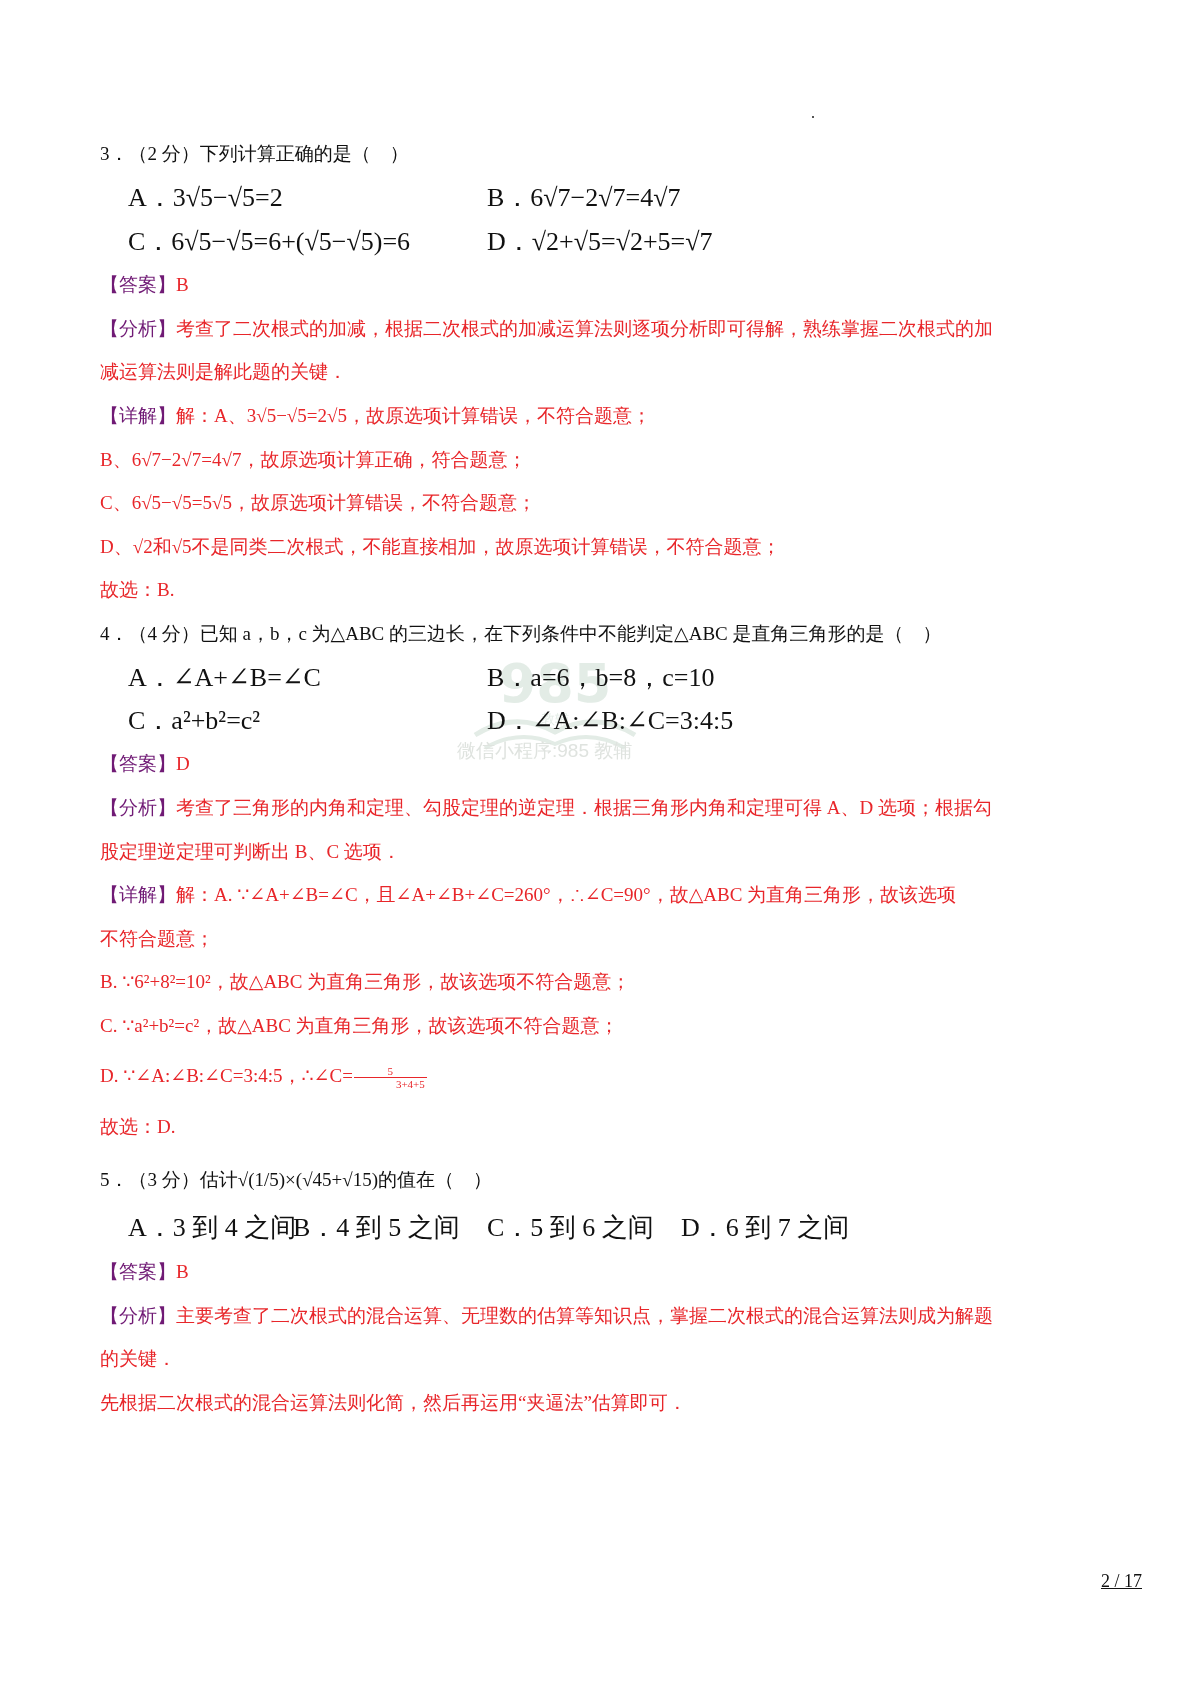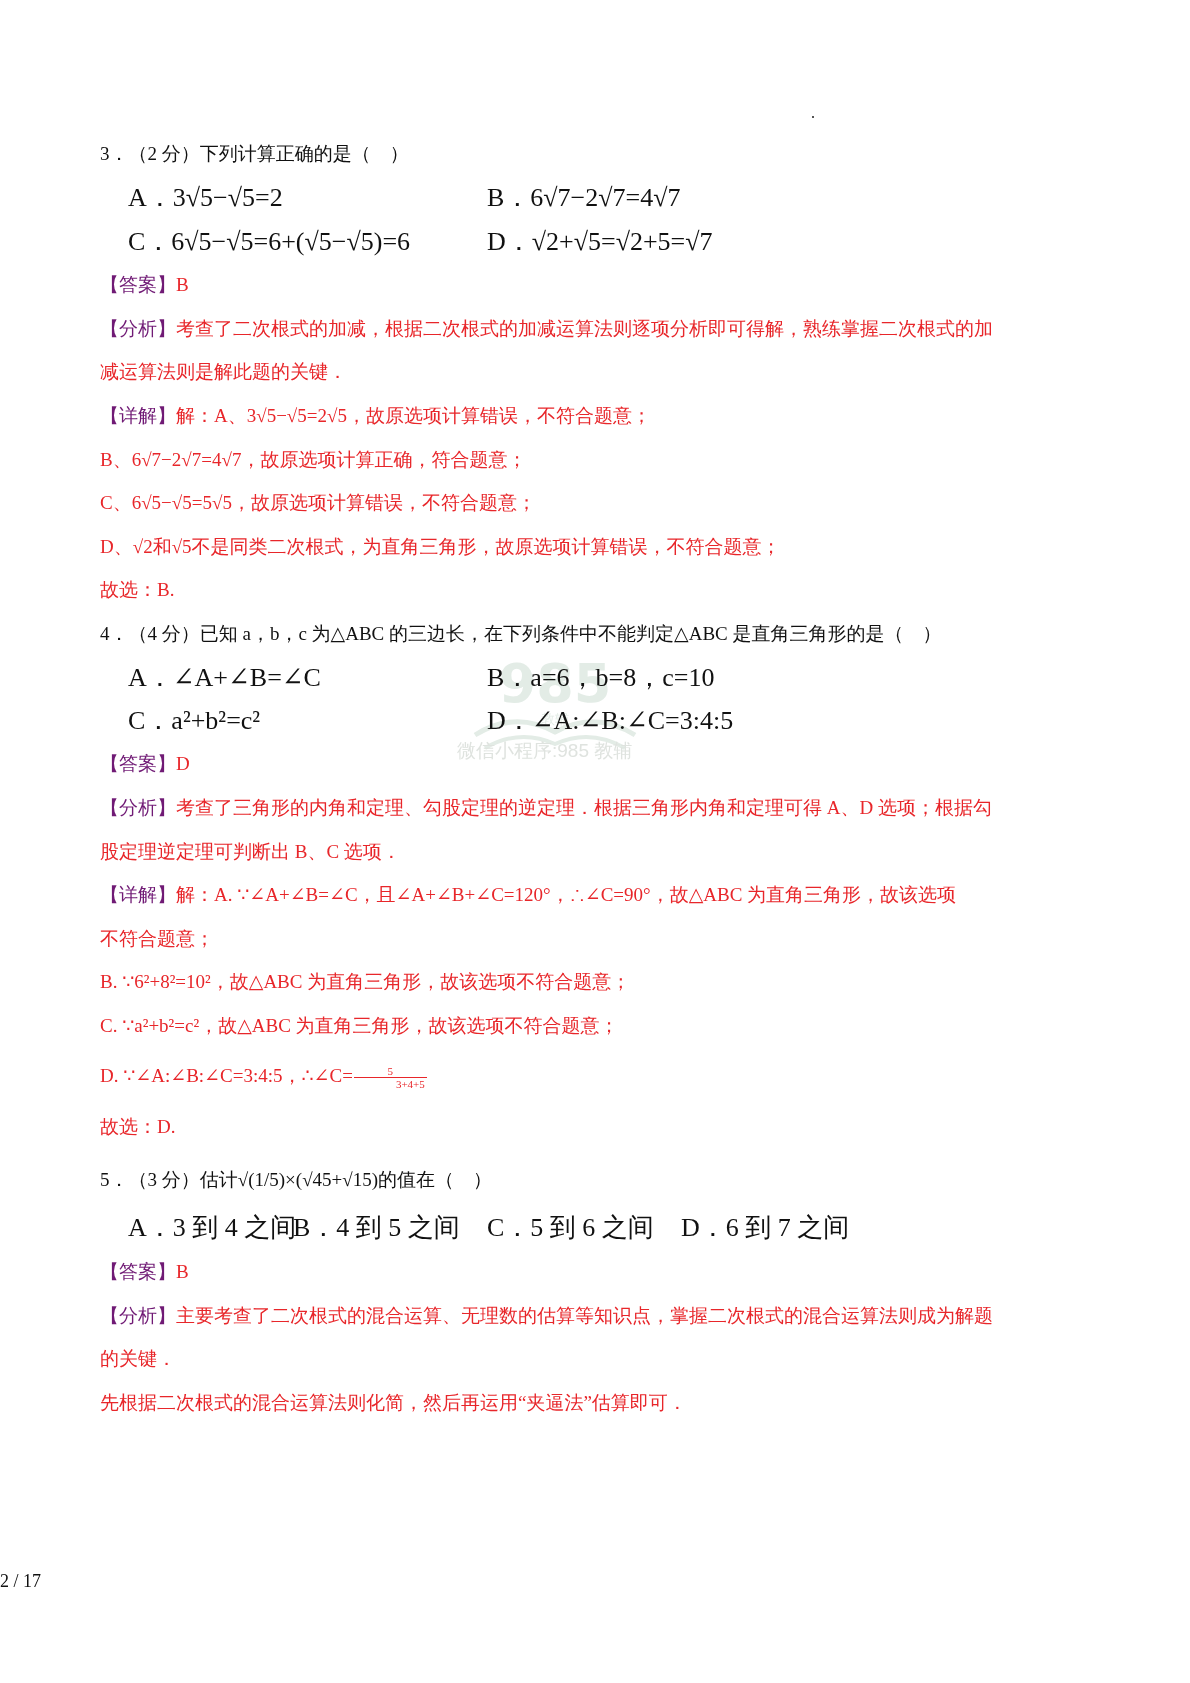--- a/index.html
+++ b/index.html
@@ -6,21 +6,21 @@
   body { width: 1190px; height: 1683px; position: relative; overflow: hidden;
          font-family: "Liberation Serif", "DejaVu Serif", serif; color: #111; }
   .line { position: absolute; left: 100px; font-size: 19px; line-height: 24px; white-space: nowrap; }
   .red { color: #e8262a; }
   .tag { color: #701a75; }
   .opt { position: absolute; font-size: 26px; line-height: 24px; white-space: nowrap; }
   .dot-mark { position: absolute; left: 812px; top: 116px; width: 2px; height: 2px; background: #555; }
   .watermark { position: absolute; left: 455px; top: 640px; width: 200px; height: 130px; pointer-events: none; }
   .wm-text { position: absolute; left: 457px; top: 738px; font-family: Liberation Sans, sans-serif;
              font-size: 19px; color: #dfe3df; white-space: nowrap; }
-  .page-num { position: absolute; left: 0; width: 1142px; top: 1571px; text-align: left; font-size: 18px; }
+  .page-num { position: absolute; left: 0; width: 1142px; top: 1571px; text-align: right; font-size: 18px; text-decoration: underline; }
   .frac { display: inline-block; vertical-align: middle; text-align: center; font-size: 11px; line-height: 12px; margin: 0 1px; }
   .frac .num { display: block; border-bottom: 1px solid currentColor; padding: 0 2px; }
   .frac .den { display: block; padding: 0 2px; margin-left: 40px; }
 </style>
 </head>
 <body>
 
 <div class="dot-mark"></div>
 
 <svg class="watermark" viewBox="0 0 200 130">
@@ -42,38 +42,38 @@
 </div>
 <div class="line red" style="top:317px">
   <span class="tag">【分析】</span><span>考查了二次根式的加减，根据二次根式的加减运算法则逐项分析即可得解，熟练掌握二次根式的加</span>
 </div>
 <div class="line red" style="top:360px">减运算法则是解此题的关键．</div>
 <div class="line red" style="top:404px">
   <span class="tag">【详解】</span><span>解：A、3√5−√5=2√5，故原选项计算错误，不符合题意；</span>
 </div>
 <div class="line red" style="top:448px">B、6√7−2√7=4√7，故原选项计算正确，符合题意；</div>
 <div class="line red" style="top:491px">C、6√5−√5=5√5，故原选项计算错误，不符合题意；</div>
-<div class="line red" style="top:535px">D、√2和√5不是同类二次根式，为直角三角形，故原选项计算错误，不符合题意；</div>
+<div class="line red" style="top:535px">D、√2和√5不是同类二次根式，不能直接相加，故原选项计算错误，不符合题意；</div>
 <div class="line red" style="top:578px">故选：B.</div>
 
 <div class="line" style="top:622px">4．（4 分）已知 a，b，c 为△ABC 的三边长，在下列条件中不能判定△ABC 是直角三角形的是（　）</div>
 <div class="opt" style="left:128px; top:666px">A．∠A+∠B=∠C</div>
 <div class="opt" style="left:487px; top:666px">B．a=6，b=8，c=10</div>
 <div class="opt" style="left:128px; top:709px">C．a²+b²=c²</div>
 <div class="opt" style="left:487px; top:709px">D．∠A:∠B:∠C=3:4:5</div>
 
 <div class="line red" style="top:752px">
   <span class="tag">【答案】</span><span>D</span>
 </div>
 <div class="line red" style="top:796px">
   <span class="tag">【分析】</span><span>考查了三角形的内角和定理、勾股定理的逆定理．根据三角形内角和定理可得 A、D 选项；根据勾</span>
 </div>
 <div class="line red" style="top:840px">股定理逆定理可判断出 B、C 选项．</div>
 <div class="line red" style="top:883px">
-  <span class="tag">【详解】</span><span>解：A. ∵∠A+∠B=∠C，且∠A+∠B+∠C=120°，∴∠C=90°，故△ABC 为直角三角形，故该选项</span>
+  <span class="tag">【详解】</span><span>解：A. ∵∠A+∠B=∠C，且∠A+∠B+∠C=260°，∴∠C=90°，故△ABC 为直角三角形，故该选项</span>
 </div>
 <div class="line red" style="top:927px">不符合题意；</div>
 <div class="line red" style="top:970px">B. ∵6²+8²=10²，故△ABC 为直角三角形，故该选项不符合题意；</div>
 <div class="line red" style="top:1014px">C. ∵a²+b²=c²，故△ABC 为直角三角形，故该选项不符合题意；</div>
 <div class="line red" style="top:1064px">
   <span>D. ∵∠A:∠B:∠C=3:4:5，∴∠C=</span><span class="frac"><span class="num">5</span><span class="den">3+4+5</span></span>
 </div>
 <div class="line red" style="top:1115px">故选：D.</div>
 
 <div class="line" style="top:1168px">

